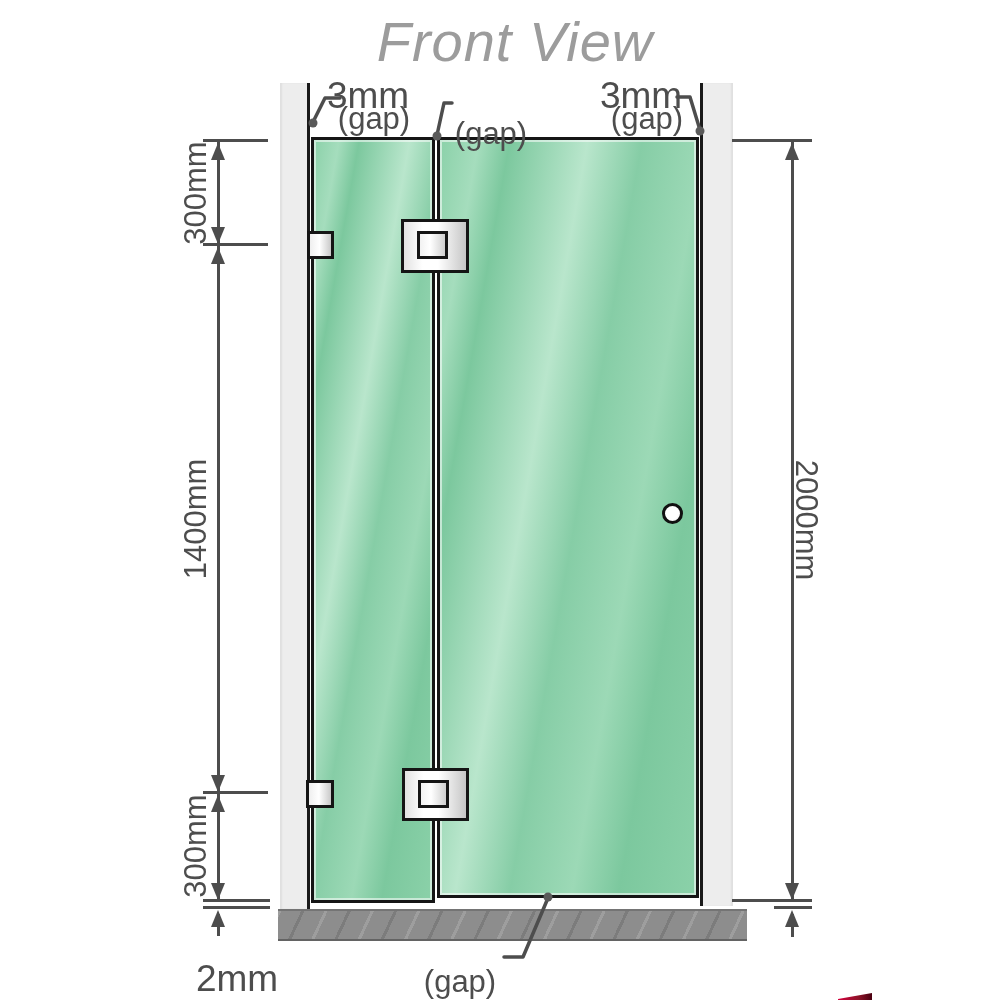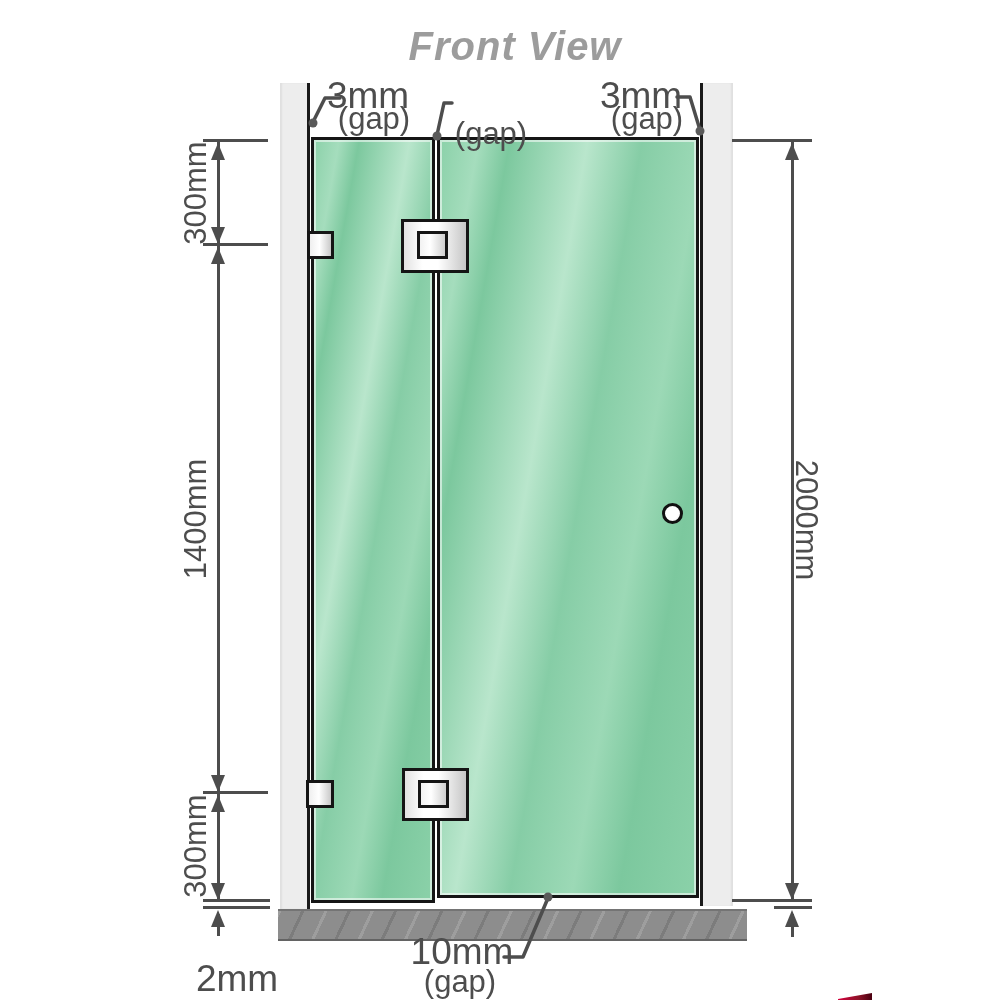--- a/index.html
+++ b/index.html
@@ -3,22 +3,22 @@
 <meta charset="utf-8">
 <style>
   :root{
     --line:#4d4d4d; --title:#9c9c9c; --glass:#7ec9a0; --glass-light:#b9e6cc;
     --glass-border:#151515; --wall:#ededed; --wall-edge:#1a1a1a; --floor:#8d8d8d;
     --metal-light:#ffffff; --metal-dark:#c6c6c6; --logo-red:#8e1328;
   }
   html,body{margin:0;padding:0;background:#fff;}
   .stage{position:relative;width:1000px;height:1000px;background:#fff;overflow:hidden;
          font-family:"Liberation Sans", sans-serif;}
-  .title{position:absolute;left:270px;top:24px;width:490px;text-align:center;
-         font-size:40px;font-weight:700;font-style:italic;color:var(--title);letter-spacing:1px;}
+  .title{position:absolute;left:270px;top:9px;width:490px;text-align:center;
+         font-size:56px;font-weight:400;font-style:italic;color:var(--title);letter-spacing:1px;}
   .wall{position:absolute;background:var(--wall);}
   .wall-left{left:280px;top:83px;width:27px;height:826px;border-right:3px solid var(--wall-edge);
              box-shadow:inset 2px 0 2px rgba(0,0,0,0.06);}
   .wall-right{left:700px;top:83px;width:30px;height:823px;border-left:3px solid var(--wall-edge);
              box-shadow:inset -2px 0 2px rgba(0,0,0,0.06);}
   .floor{position:absolute;left:278px;top:909px;width:469px;height:28px;background-color:var(--floor);
          background-image:repeating-linear-gradient(115deg, rgba(255,255,255,0.15) 0 3px, transparent 3px 42px),
                           repeating-linear-gradient(115deg, rgba(0,0,0,0.12) 21px 24px, transparent 24px 63px);
          border-top:2px solid #747474;border-bottom:2px solid #636363;}
   .panel{position:absolute;border:3px solid var(--glass-border);box-sizing:border-box;
@@ -105,21 +105,20 @@
   <div class="vlabel" style="left:131px;top:504px;width:130px;">1400mm</div>
   <div class="vlabel" style="left:141px;top:831px;width:110px;">300mm</div>
   <div class="vlabel cw" style="left:736px;top:505px;width:140px;">2000mm</div>
 
   <div class="gap-label" style="left:177px;top:960px;width:120px;">2mm</div>
   <div class="gap-label" style="left:308px;top:77px;width:120px;">3mm</div>
   <div class="gap-note" style="left:314px;top:103px;width:120px;">(gap)</div>
   <div class="gap-note" style="left:431px;top:118px;width:120px;">(gap)</div>
   <div class="gap-label" style="left:581px;top:77px;width:120px;">3mm</div>
   <div class="gap-note" style="left:587px;top:103px;width:120px;">(gap)</div>
-  <div class="gap-label" style="left:392px;top:933px;width:140px;">10mm</div>
   <div class="gap-note" style="left:390px;top:966px;width:140px;">(gap)</div>
 
   <svg class="overlay" width="1000" height="1000" viewBox="0 0 1000 1000">
     <polyline class="leader" points="340,98 325,98 313,122"></polyline>
     <circle class="dot" cx="313" cy="123" r="4.5"></circle>
     <polyline class="leader" points="452,103 444,103 437,135"></polyline>
     <circle class="dot" cx="437" cy="136" r="4.5"></circle>
     <polyline class="leader" points="677,97 690,97 700,130"></polyline>
     <circle class="dot" cx="700" cy="131" r="4.5"></circle>
     <polyline class="leader" points="504,957 523,957 548,898"></polyline>

